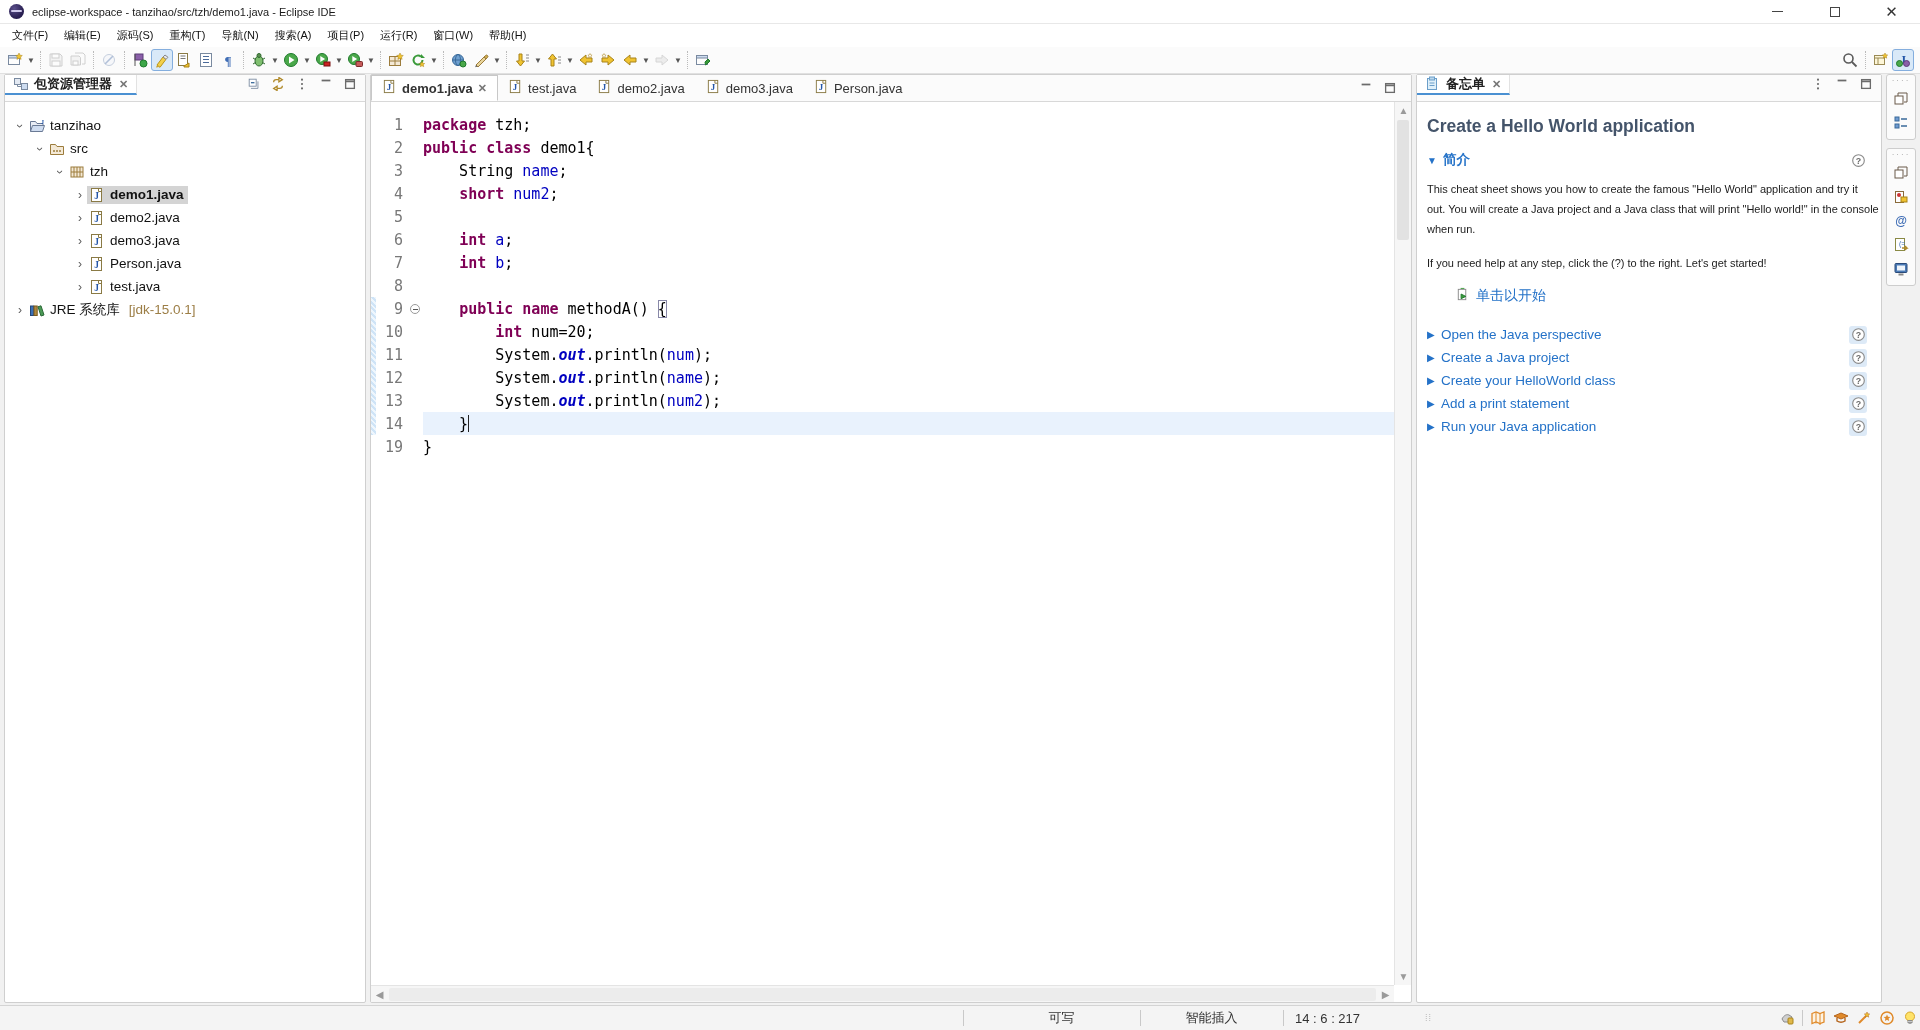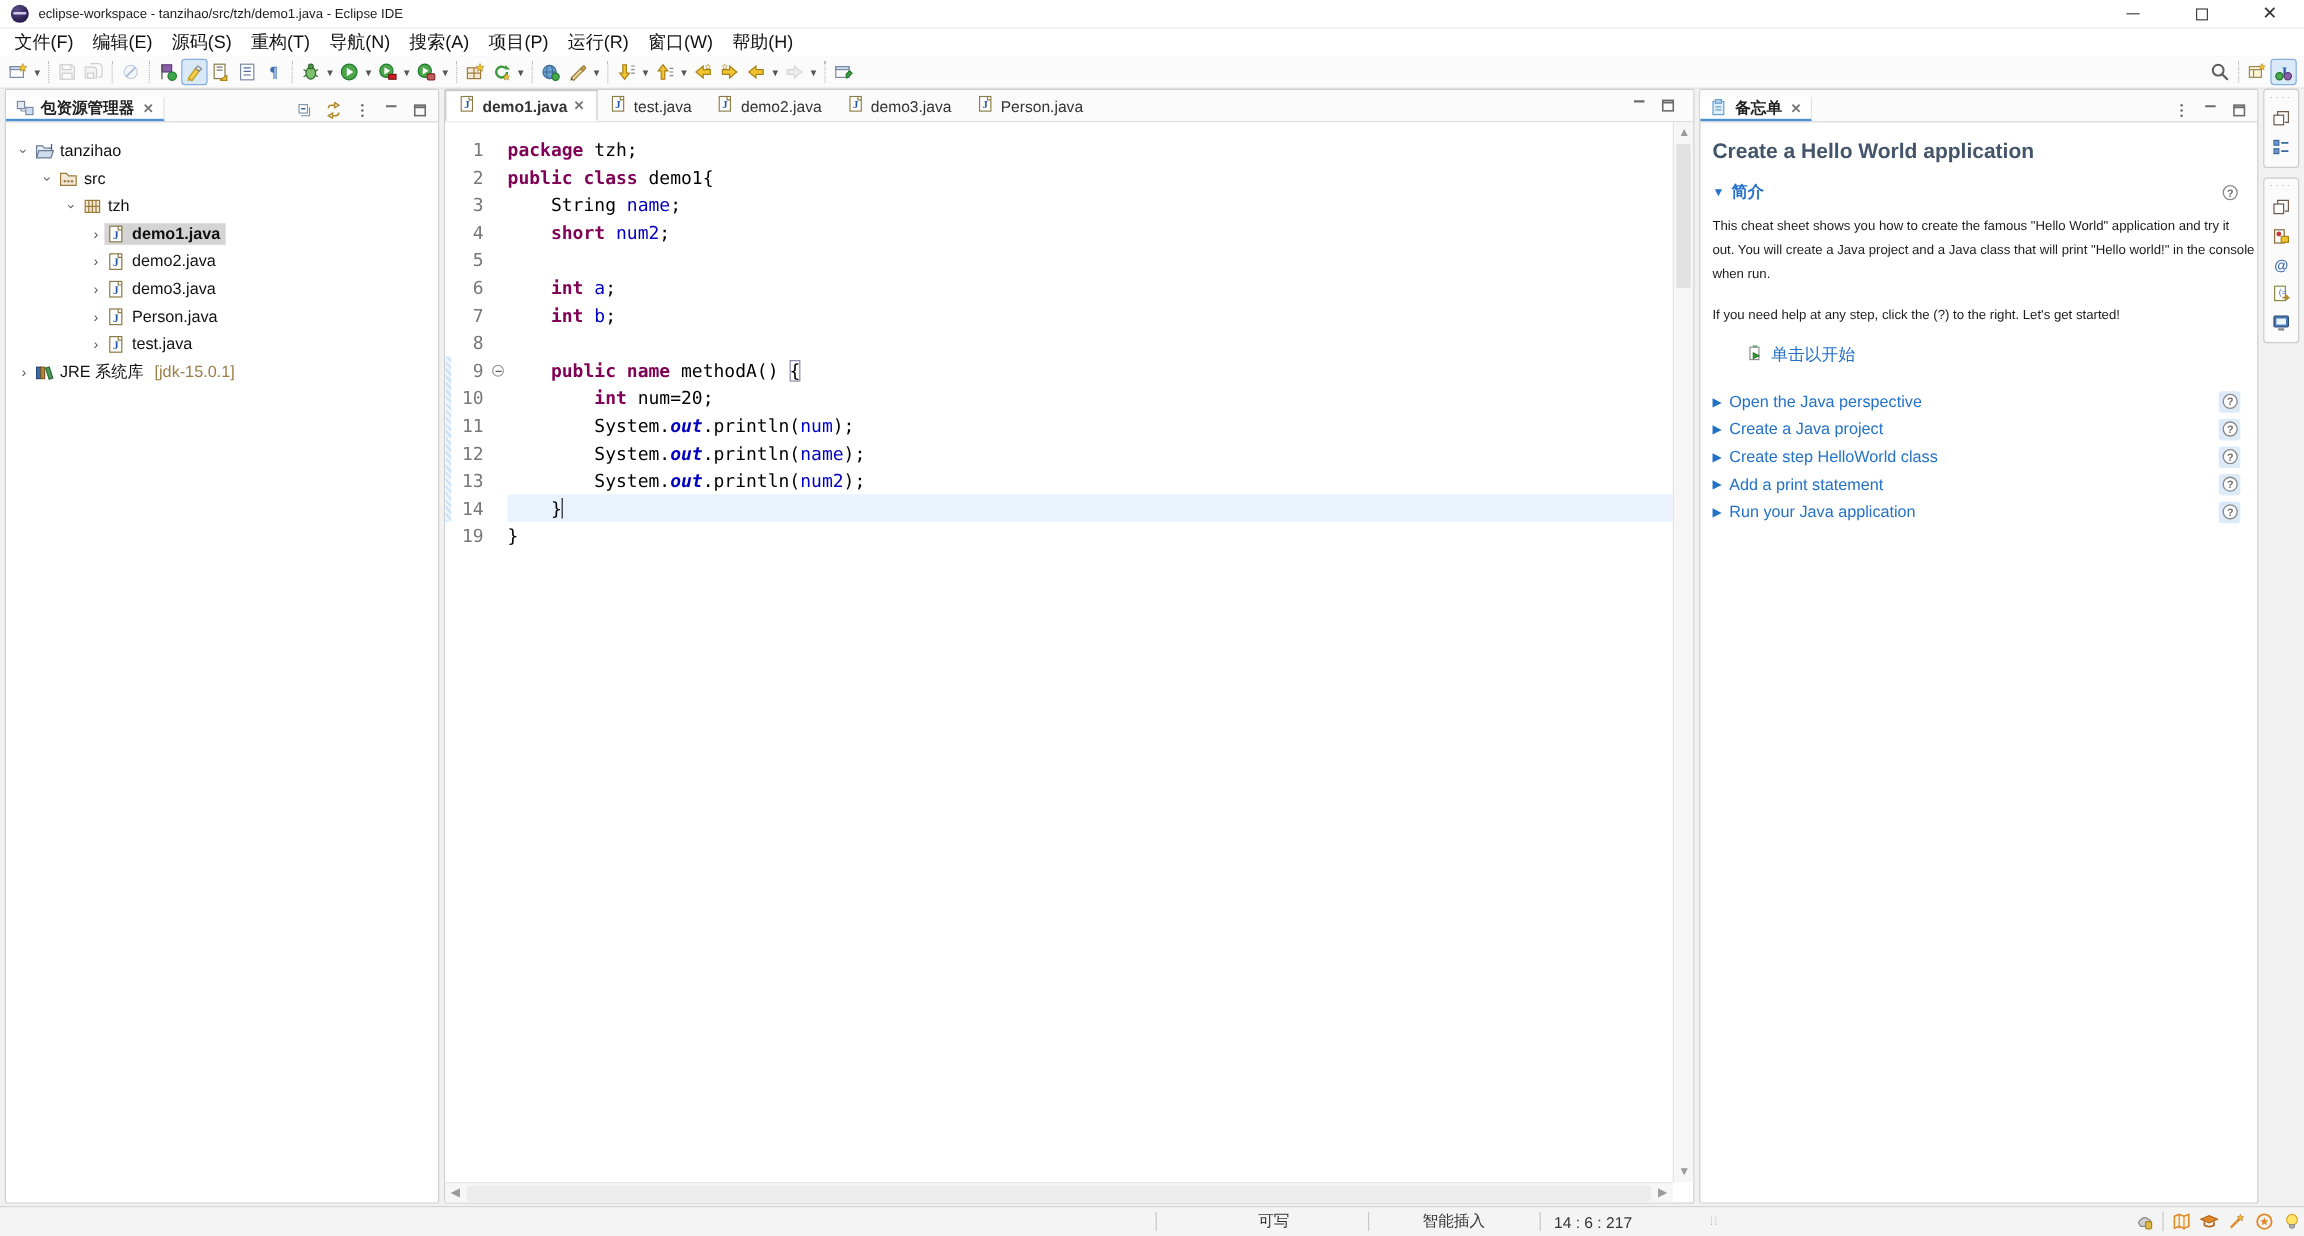--- a/index.html
+++ b/index.html
@@ -17,37 +17,37 @@
   .title-text { font-size:11px; color:#1a1a1a; }
   .winbtns { margin-left:auto; display:flex; height:100%; }
   .winbtn { width:57px; height:100%; display:flex; align-items:center; justify-content:center; color:#444; font-size:13px; }
   .glyph-min { width:11px; height:1px; background:#444; display:block; }
   .glyph-max { width:10px; height:10px; border:1px solid #444; display:block; }
   .glyph-close { font-size:15px; line-height:1; color:#333; }
 
   
   .menubar { position:absolute; left:0; top:24px; right:0; height:23px; background:#ffffff;
     display:flex; align-items:center; padding-left:4px; }
-  .menu-item { font-size:15px; color:#111; padding:2px 8px; border-radius:2px; }
+  .menu-item { font-size:11px; color:#111; padding:2px 8px; border-radius:2px; }
 
   
   .toolbar { position:absolute; left:0; top:47px; right:0; height:27px; background:#fbfbfb;
     border-bottom:1px solid #e0e0e0; display:flex; align-items:center; padding-left:4px; }
   .tbi { width:22px; height:22px; display:inline-flex; align-items:center; justify-content:center; border-radius:3px; border:1px solid transparent; }
   .tbi svg { width:16px; height:16px; }
   .tbi.sel { background:#d9e9f8; border-color:#84aede; }
   .tbi.dis { opacity:.38; }
   .caret { width:10px; height:22px; display:inline-flex; align-items:center; justify-content:center; font-size:8px; color:#555; }
   .tsep { width:1px; height:18px; border-left:1px dotted #bbb; margin:0 4px; }
   .tb-right { margin-left:auto; display:flex; align-items:center; padding-right:6px; }
 
   
   .main { position:absolute; left:0; top:74px; right:0; bottom:25px; }
   .view { position:absolute; top:0; bottom:2px; background:#ffffff; border:1px solid #cfcfcf; border-radius:2px; }
-  .view-header { height:27px; border-bottom:1px solid #d8d8d8; display:flex; align-items:flex-end; background:#fbfbfb; }
+  .view-header { height:27px; border-bottom:1px solid #d8d8d8; display:flex; align-items:flex-start; background:#fbfbfb; }
   .vtab { display:flex; align-items:center; gap:5px; padding:0 8px; background:#fff;
     border-right:1px solid #e2e2e2; border-bottom:2px solid #4a90d2; font-size:13px; font-weight:bold; color:#222; }
   .vtab .close { color:#777; font-size:11px; margin-left:2px; }
   .hicons { margin-left:auto; display:flex; align-items:center; gap:6px; padding-right:6px; }
   .hicon { width:18px; height:18px; display:inline-flex; align-items:center; justify-content:center; color:#6b6b6b; }
   .hicon svg { width:14px; height:14px; }
 
   
   #tree { padding-top:12px; font-size:13.5px; color:#111; }
   .trow { height:23px; display:flex; align-items:center; }
@@ -771,21 +771,21 @@
               <span>Create a Java project</span>
               <span class="helpq">
                 <svg viewBox="0 0 16 16">
                   <circle cx="8" cy="8" r="6.2" fill="#fff" stroke="#8a8a8a" stroke-width="1.2"></circle>
                   <text x="8" y="11.5" font-size="9.5" font-weight="bold" fill="#6a6a6a" text-anchor="middle">?</text>
                 </svg>
               </span>
             </div>
             <div class="cs-link">
               <span class="tri">▶</span>
-              <span>Create step HelloWorld class</span>
+              <span>Create your HelloWorld class</span>
               <span class="helpq">
                 <svg viewBox="0 0 16 16">
                   <circle cx="8" cy="8" r="6.2" fill="#fff" stroke="#8a8a8a" stroke-width="1.2"></circle>
                   <text x="8" y="11.5" font-size="9.5" font-weight="bold" fill="#6a6a6a" text-anchor="middle">?</text>
                 </svg>
               </span>
             </div>
             <div class="cs-link">
               <span class="tri">▶</span>
               <span>Add a print statement</span>

